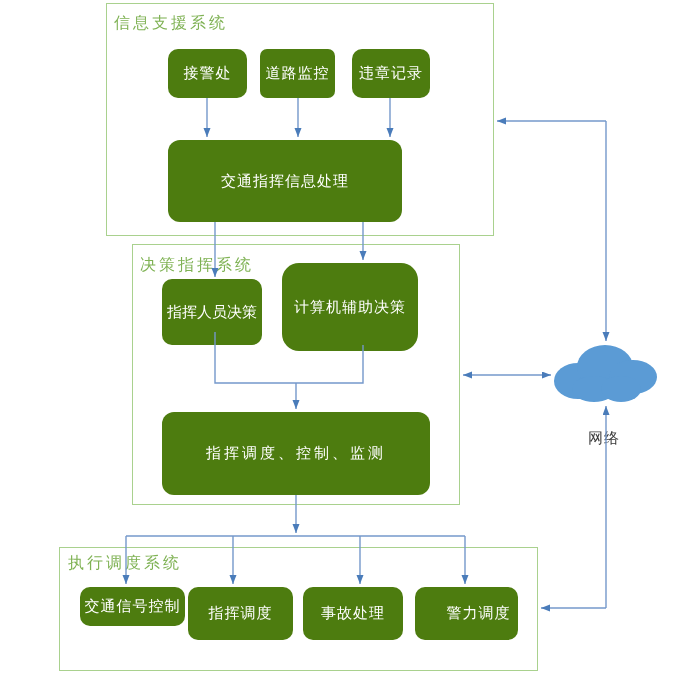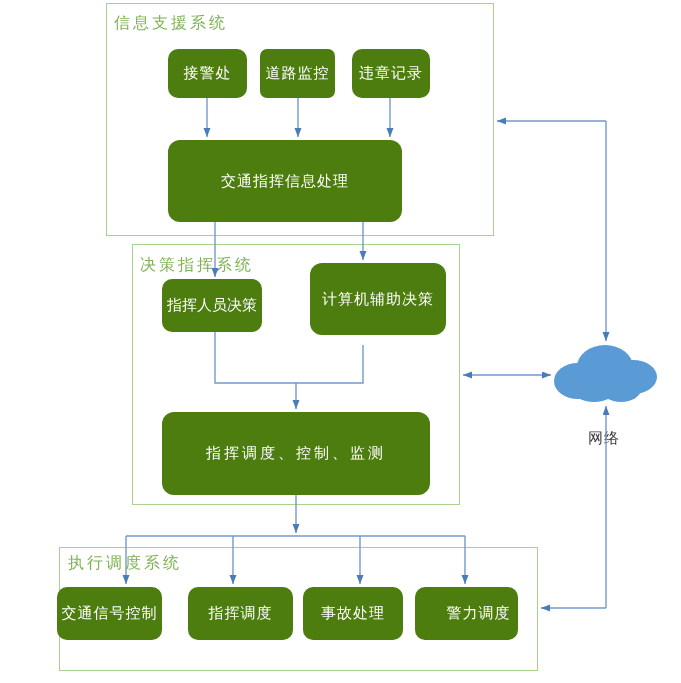--- a/index.html
+++ b/index.html
@@ -38,25 +38,25 @@
 
   <div class="gtitle" style="left:114px;top:14px;">信息支援系统</div>
   <div class="gtitle" style="left:140px;top:256px;">决策指挥系统</div>
   <div class="gtitle" style="left:68px;top:554px;">执行调度系统</div>
 
   <div class="node" style="left:168px;top:49px;width:79px;height:49px;">接警处</div>
   <div class="node" style="left:260px;top:49px;width:75px;height:49px;border-radius:7px;">道路监控</div>
   <div class="node" style="left:352px;top:49px;width:78px;height:49px;">违章记录</div>
   <div class="node big" style="left:168px;top:140px;width:234px;height:82px;">交通指挥信息处理</div>
 
-  <div class="node" style="left:162px;top:279px;width:100px;height:53px;letter-spacing:0;">指挥人员决策</div>
-  <div class="node big" style="left:310px;top:263px;width:136px;height:72px;">计算机辅助决策</div>
+  <div class="node" style="left:162px;top:279px;width:100px;height:66px;letter-spacing:0;">指挥人员决策</div>
+  <div class="node big" style="left:282px;top:263px;width:136px;height:88px;border-radius:17px;">计算机辅助决策</div>
   <div class="node big wide-space" style="left:162px;top:412px;width:268px;height:83px;">指挥调度、控制、监测</div>
 
-  <div class="node" style="left:57px;top:587px;width:105px;height:53px;">交通信号控制</div>
+  <div class="node" style="left:80px;top:587px;width:105px;height:39px;">交通信号控制</div>
   <div class="node" style="left:188px;top:587px;width:105px;height:53px;">指挥调度</div>
   <div class="node" style="left:303px;top:587px;width:100px;height:53px;">事故处理</div>
   <div class="node" style="left:415px;top:587px;width:103px;height:53px;padding-left:24px;">警力调度</div>
 
   <div class="netlabel" style="left:588px;top:429px;">网络</div>
 
   <svg class="connectors" width="681" height="683" viewBox="0 0 681 683">
     <defs>
       <marker id="ah" markerWidth="10" markerHeight="8" refX="9" refY="3.5" orient="auto" markerUnits="userSpaceOnUse">
         <path d="M0 0 L9 3.5 L0 7 Z" fill="#4A7CBA"></path>

